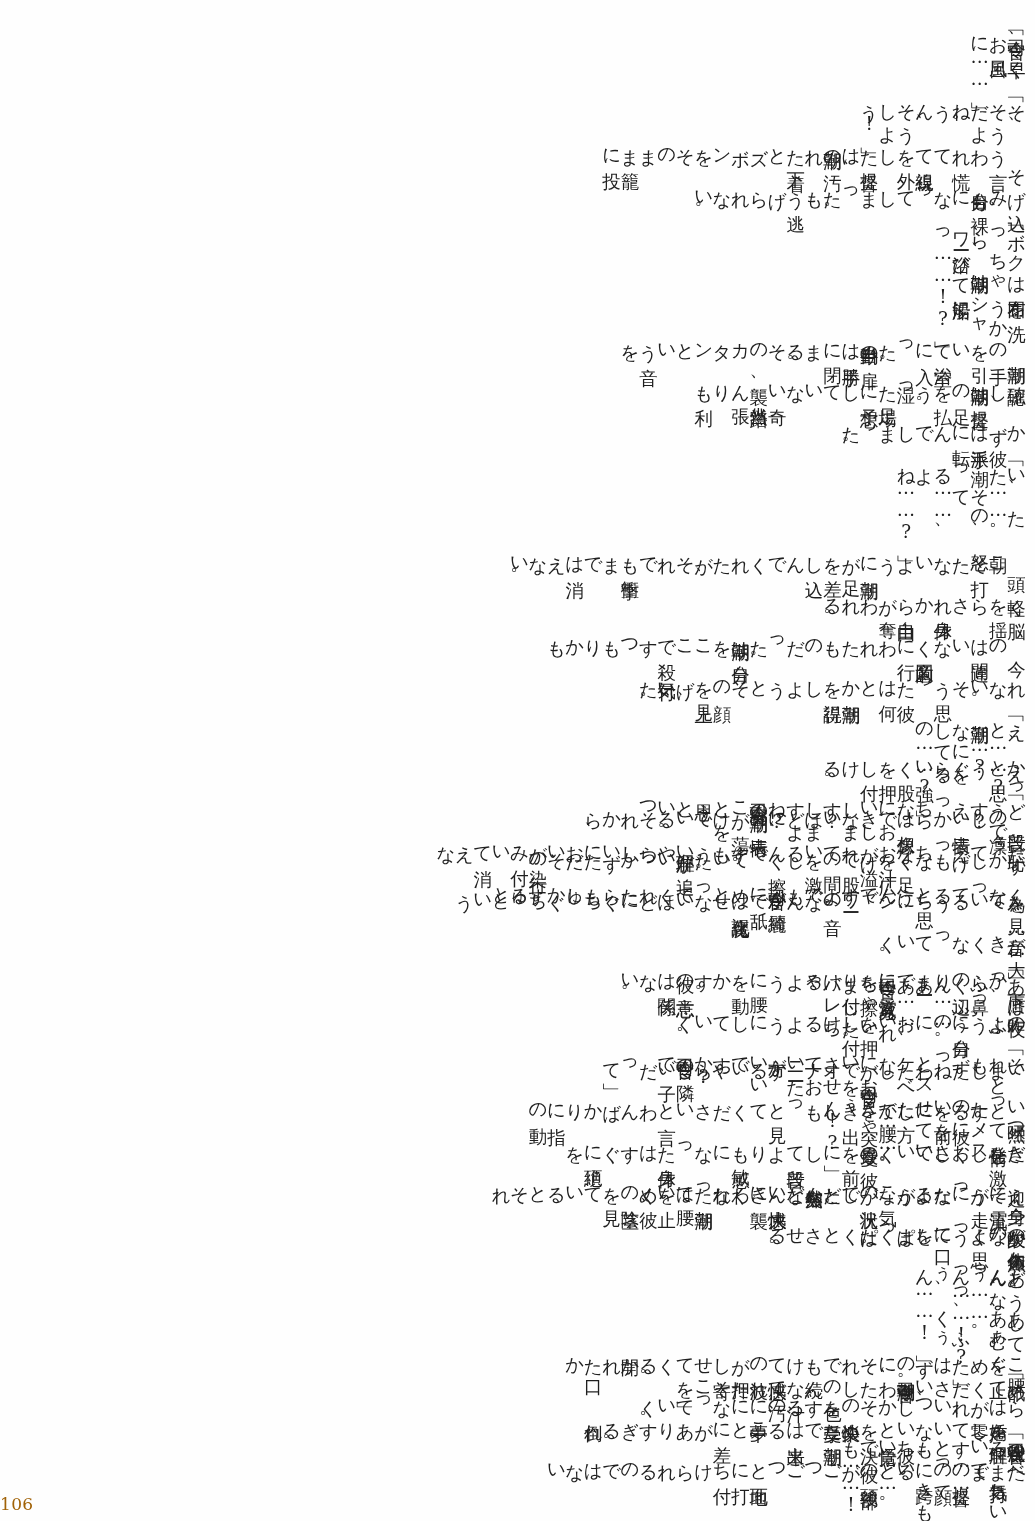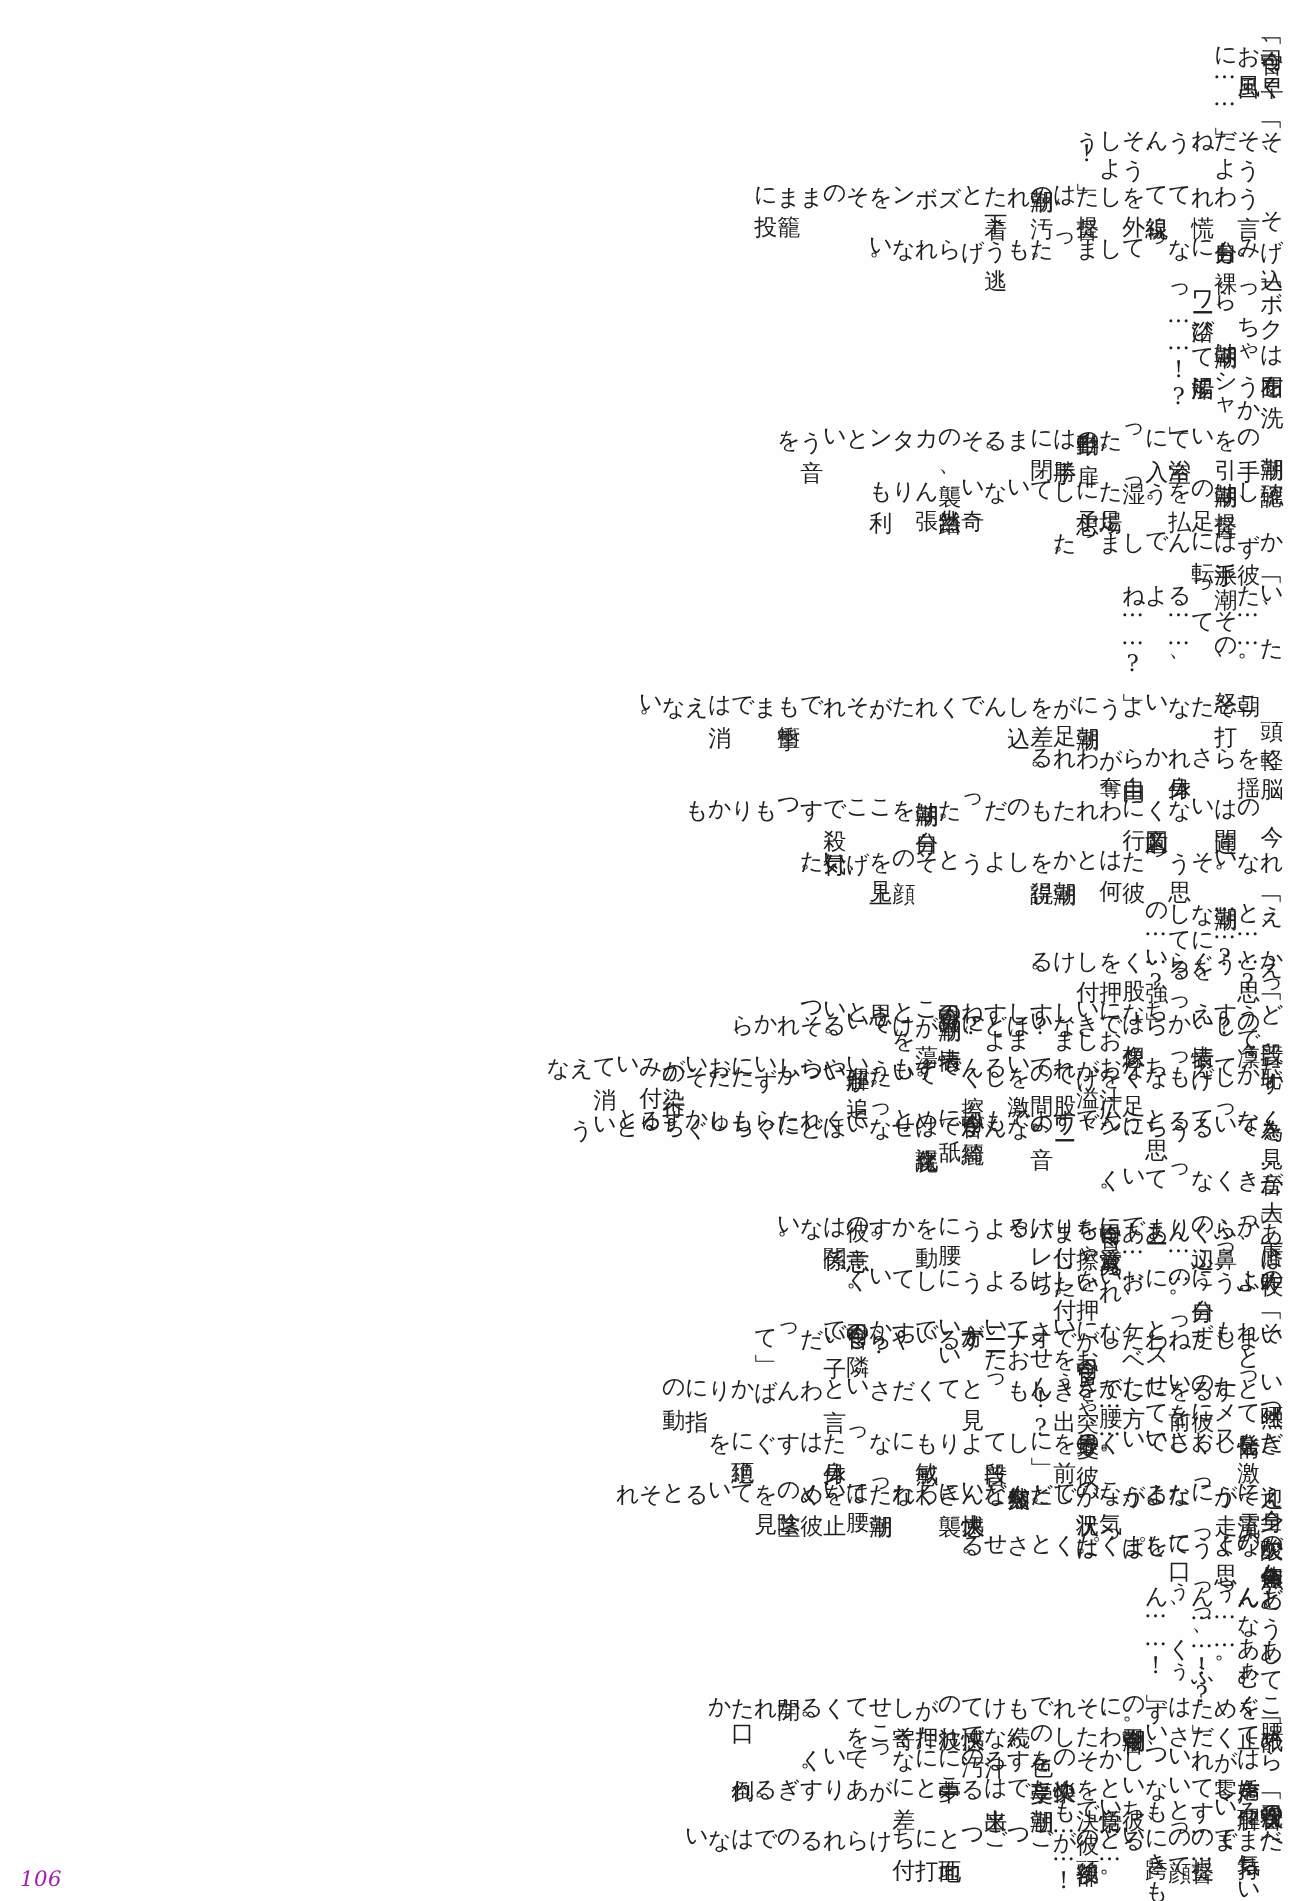--- a/index.html
+++ b/index.html
@@ -61,27 +61,26 @@
     white-space: pre-wrap;
     word-break: break-all;
     overflow: visible;
     font-feature-settings: "vpal" 1;
   }
 
   
 
   .pagenum {
     position: absolute;
-    left: 16px;
+    left: 0;
     bottom: 7px;
     font-size: 17px;
     letter-spacing: 0.02em;
-    color: #a21caf;
+    color: #a16207;
     font-family: "DejaVu Serif", "Liberation Serif", serif;
-    font-style: italic;
   }
 </style>
 </head>
 <body>
 
 <div id="page">
 
   <div class="vblock" id="block-upper">
       <div class="vcol">「司令官、早くお風呂に……」</div>
       <div class="vcol">「そ、そうだよね。うん、そうしよう!」</div>

